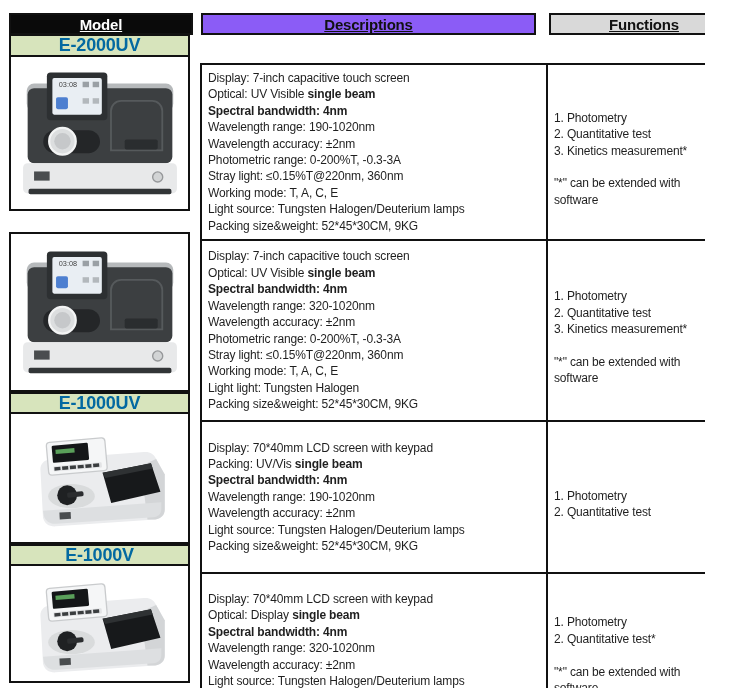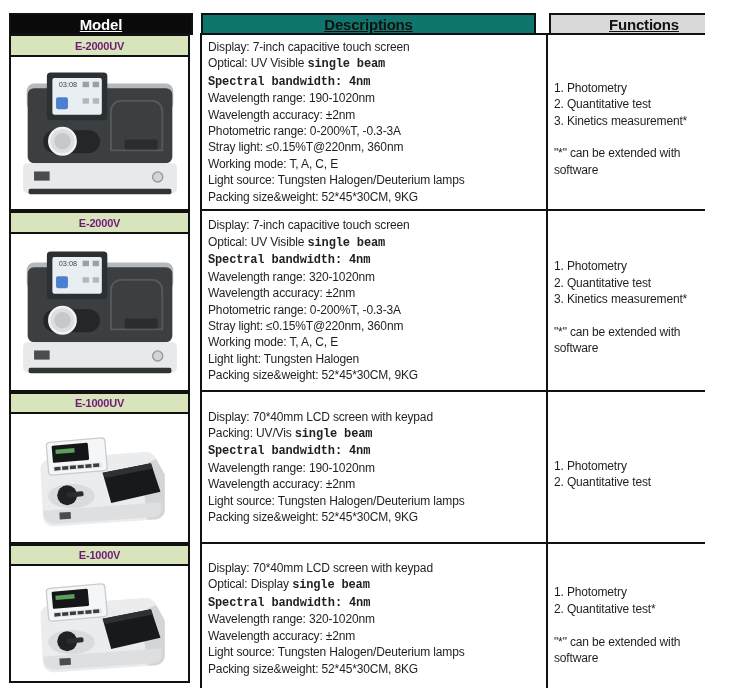--- a/index.html
+++ b/index.html
@@ -2,33 +2,33 @@
 <html><head>
 <meta charset="utf-8">
 <style>
   html,body{margin:0;padding:0;background:#ffffff;}
   #stage{position:relative;width:705px;height:688px;background:#fff;overflow:hidden;
          font-family:"Liberation Sans",sans-serif;color:#1f1f1f;}
   .hdr{position:absolute;top:13px;height:22px;box-sizing:border-box;border:2px solid #111;
        display:flex;align-items:center;justify-content:center;font-weight:bold;font-size:15px;
        text-decoration:underline;letter-spacing:-0.2px;}
   #hdr-model{left:9px;width:184px;background:#0a0a0a;color:#fff;}
-  #hdr-desc{left:201px;width:335px;background:#0f766e;color:#111;}
+  #hdr-desc{left:201px;width:335px;background:#8b5cf6;color:#111;}
   #hdr-func{left:549px;width:190px;background:#d9d9d9;color:#111;}
   .mlabel{position:absolute;left:9px;width:181px;box-sizing:border-box;border:2px solid #111;
           background:#d7e4bc;display:flex;align-items:center;justify-content:center;
-          font-weight:bold;font-size:11px;color:#701a75;letter-spacing:-0.2px;}
+          font-weight:bold;font-size:18px;color:#0369a1;letter-spacing:-0.2px;}
   .mimg{position:absolute;left:9px;width:181px;box-sizing:border-box;border:2px solid #111;
         background:#fff;display:flex;align-items:center;justify-content:center;overflow:hidden;}
   .cell{position:absolute;box-sizing:border-box;border:2px solid #111;background:#fff;
-        display:flex;flex-direction:column;justify-content:center;overflow:hidden;}
+        display:flex;flex-direction:column;justify-content:center;overflow:hidden;margin-top:30px;}
   .desc{left:200px;width:348px;padding-left:6px;}
   .func{left:546px;width:192px;padding-left:6px;padding-top:14px;}
   .line{font-size:12px;line-height:16.4px;white-space:nowrap;letter-spacing:-0.15px;}
-  .line b{font-weight:bold;font-family:Liberation Mono, monospace;}
+  .line b{font-weight:bold;}
   
   .r0.mlabel{top:34px;height:23px}   .r0.mimg{top:55px;height:156px}  .r0.cell{top:33px;height:178px}
   .r1.mlabel{top:211px;height:23px}  .r1.mimg{top:232px;height:160px} .r1.cell{top:209px;height:183px}
   .r2.mlabel{top:392px;height:22px}  .r2.mimg{top:412px;height:132px} .r2.cell{top:390px;height:154px}
   .r3.mlabel{top:544px;height:22px}  .r3.mimg{top:564px;height:119px} .r3.cell{top:542px;height:153px}
   .r0 .dev,.r1 .dev{width:174px;height:146px;}
   .r2 .dev,.r3 .dev{width:176px;height:114px;}
   #symdefs{position:absolute;width:0;height:0;overflow:hidden;}
 </style>
 </head>
@@ -105,21 +105,20 @@
       <div class="line"><span>Packing size&amp;weight: 52*45*30CM, 9KG</span></div>
     </div>
     <div class="cell func r0">
       <div class="line">1. Photometry</div>
       <div class="line">2. Quantitative test</div>
       <div class="line">3. Kinetics measurement*</div>
       <div class="line">&nbsp;</div>
       <div class="line">"*" can be extended with</div>
       <div class="line">software</div>
     </div>
-    <div class="mlabel r1">E-2000V</div>
     <div class="mimg r1">
       <svg class="dev">
         <use href="#sym-e2000" xlink:href="#sym-e2000"></use>
       </svg>
     </div>
     <div class="cell desc r1">
       <div class="line"><span>Display: 7-inch capacitive touch screen</span></div>
       <div class="line"><span>Optical: UV Visible </span><b>single beam</b></div>
       <div class="line"><b>Spectral bandwidth: 4nm</b></div>
       <div class="line"><span>Wavelength range: 320-1020nm</span></div>

